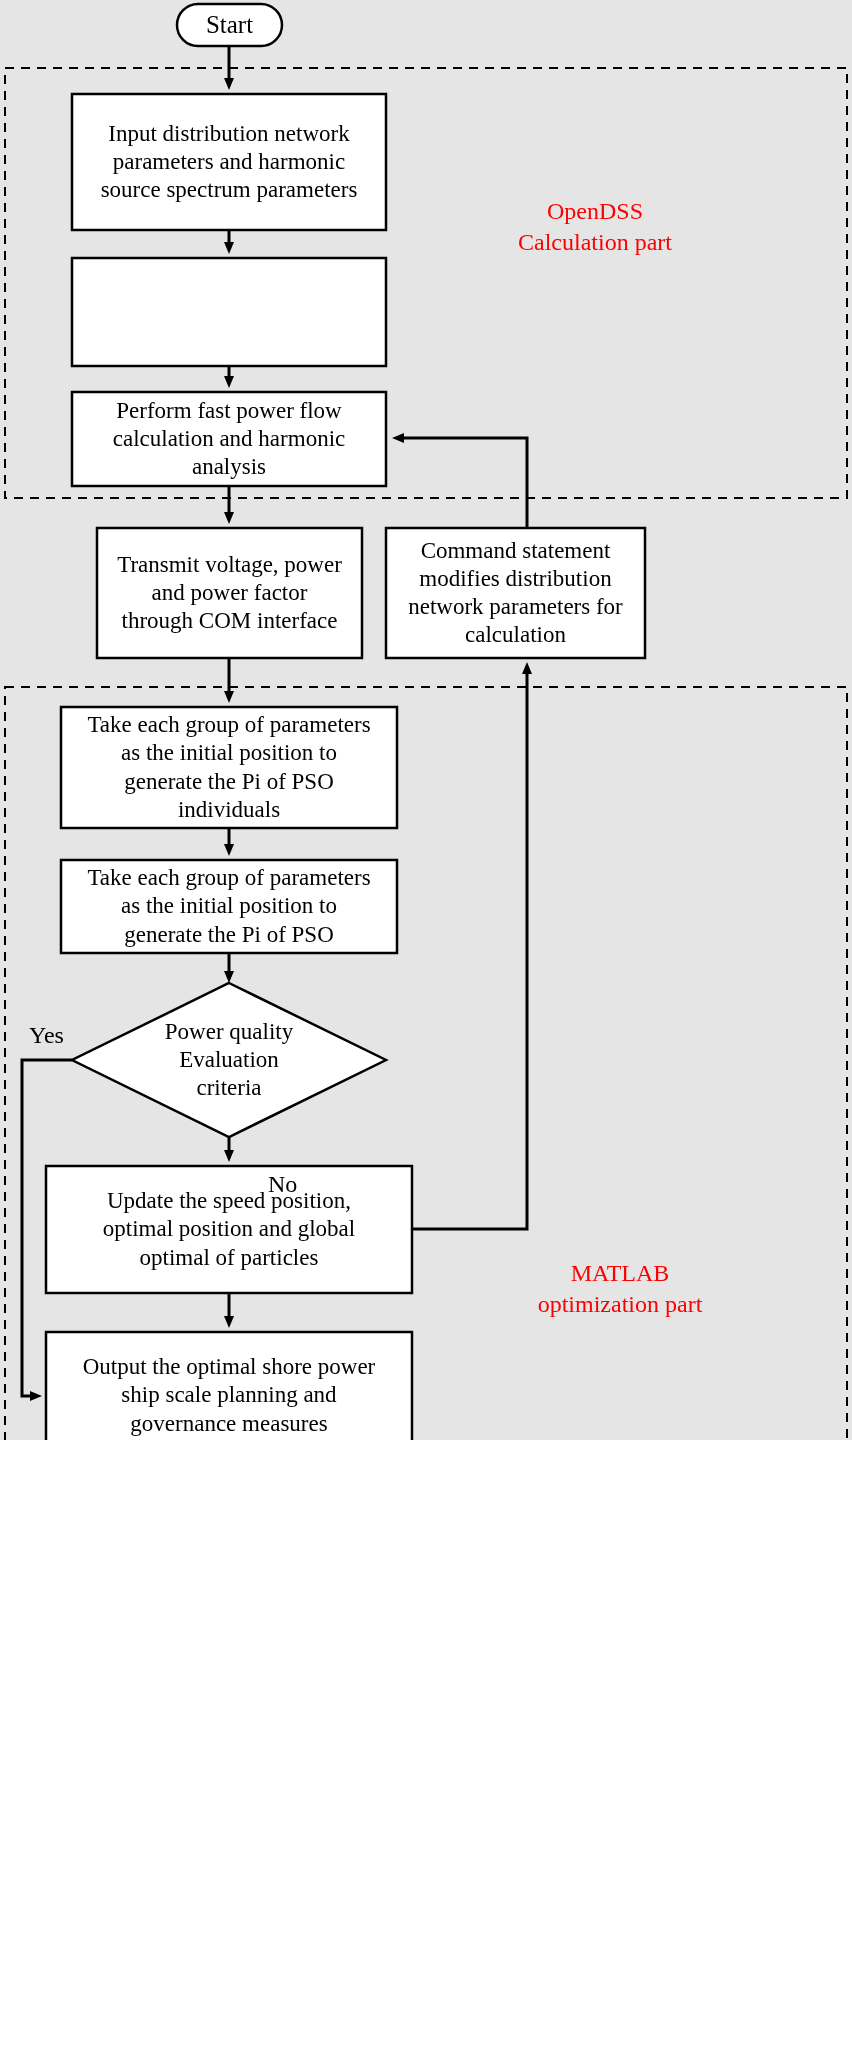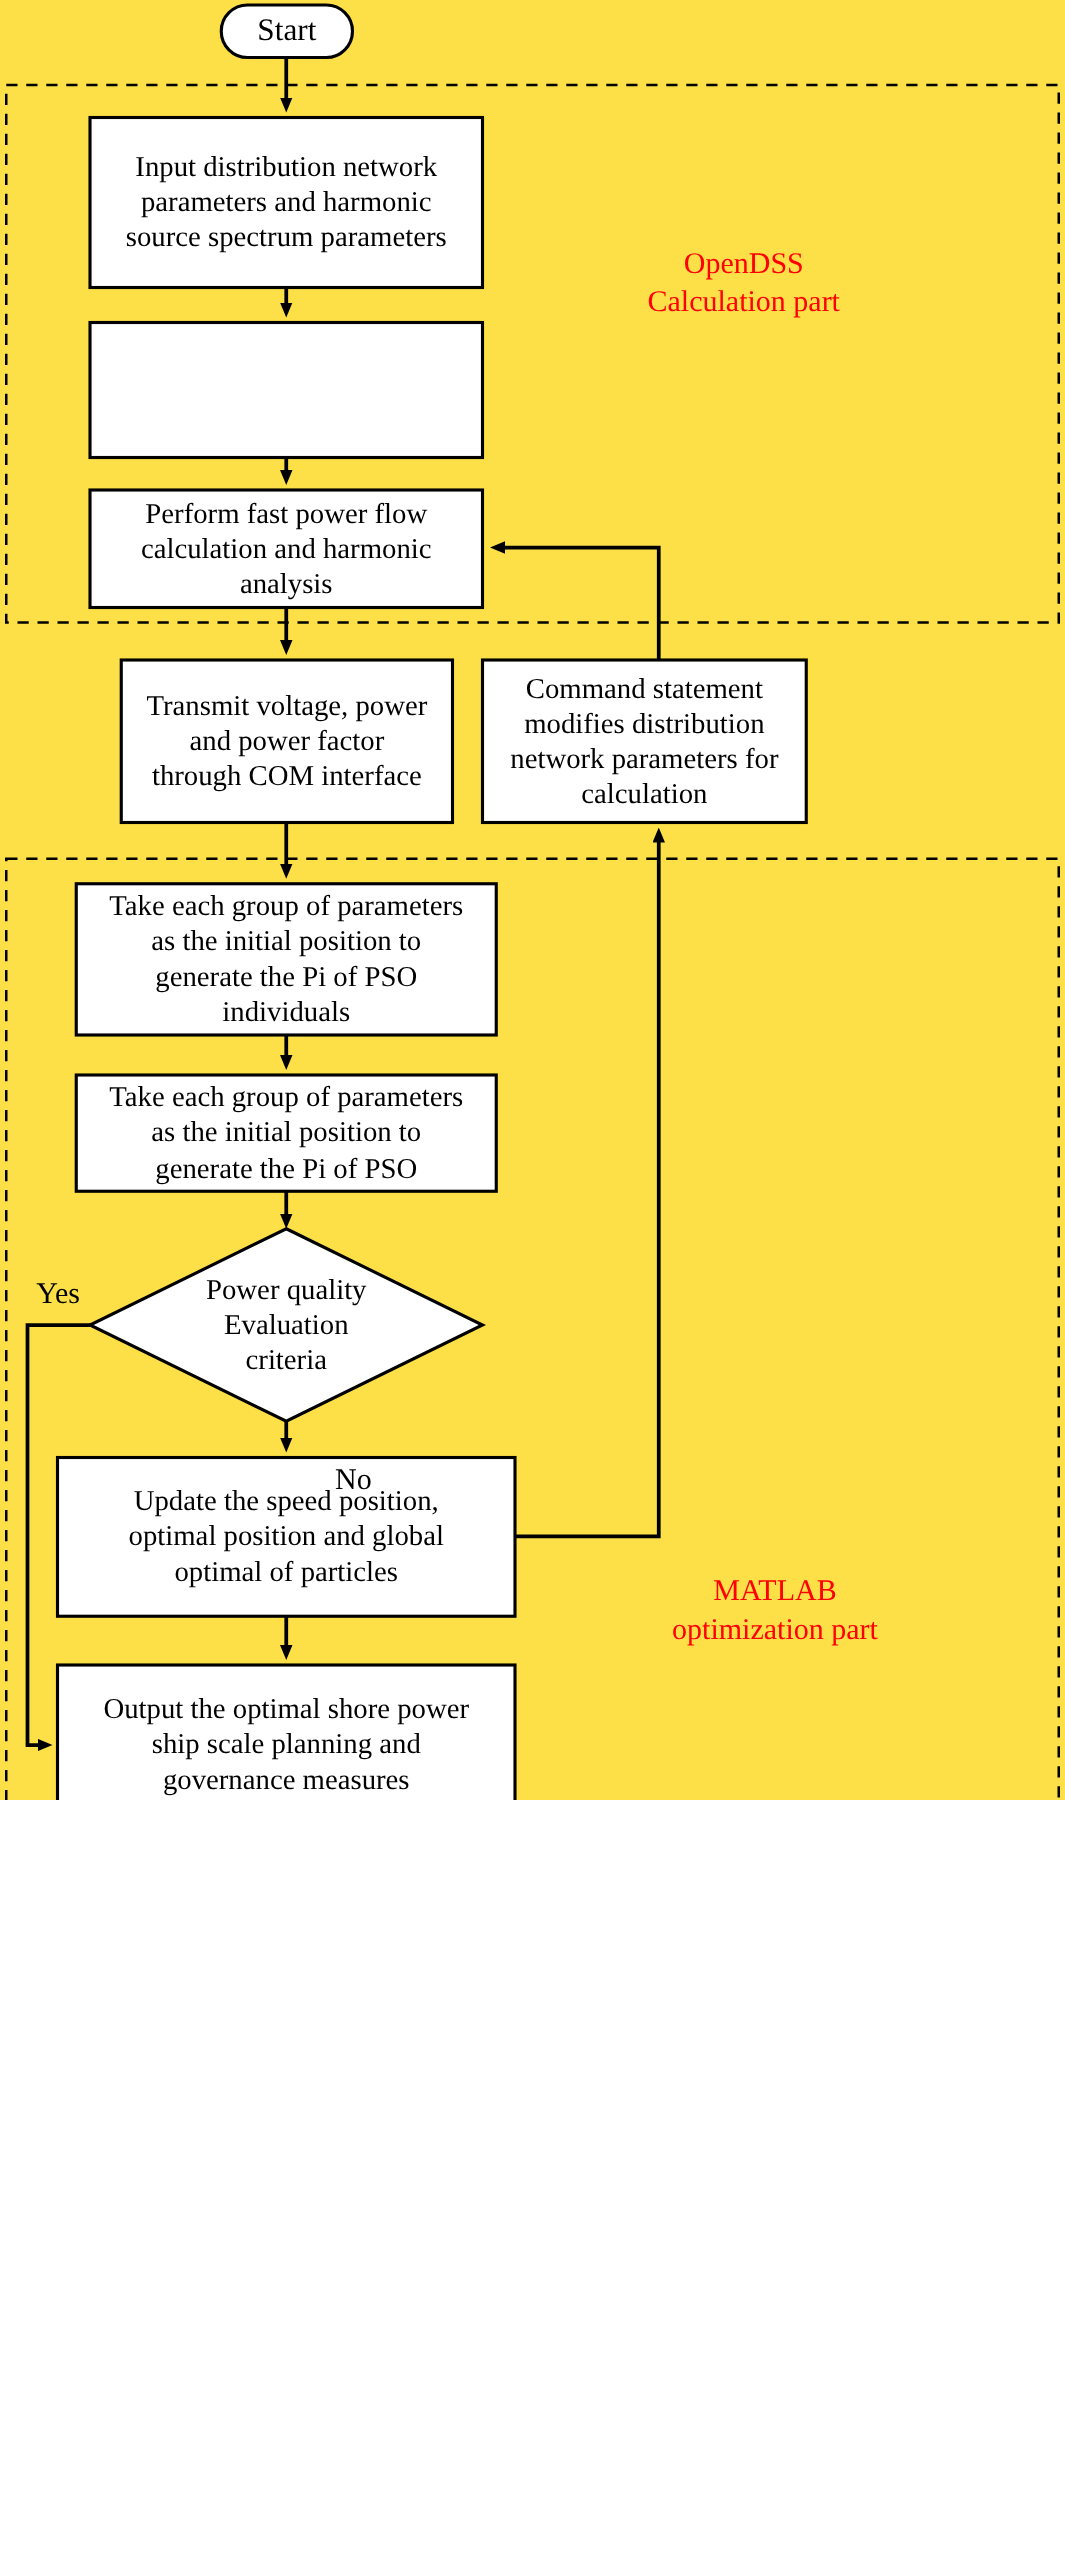--- a/index.html
+++ b/index.html
@@ -1,17 +1,17 @@
 <!DOCTYPE html>
 <html><head>
 <meta charset="utf-8">
 <style>
   html,body{margin:0;padding:0;background:#ffffff;}
   body{font-family:"Liberation Serif", serif;}
-  #page{position:relative;width:852px;height:1440px;background:#fde047;overflow:hidden;}
+  #page{position:relative;width:852px;height:1440px;background:#e5e5e5;overflow:hidden;}
   svg{position:absolute;left:0;top:0;}
   .node-text{
     position:absolute;
     display:flex;
     align-items:center;
     justify-content:center;
     text-align:center;
     font-family:"Liberation Serif", serif;
     color:#000000;
     line-height:1.22;

